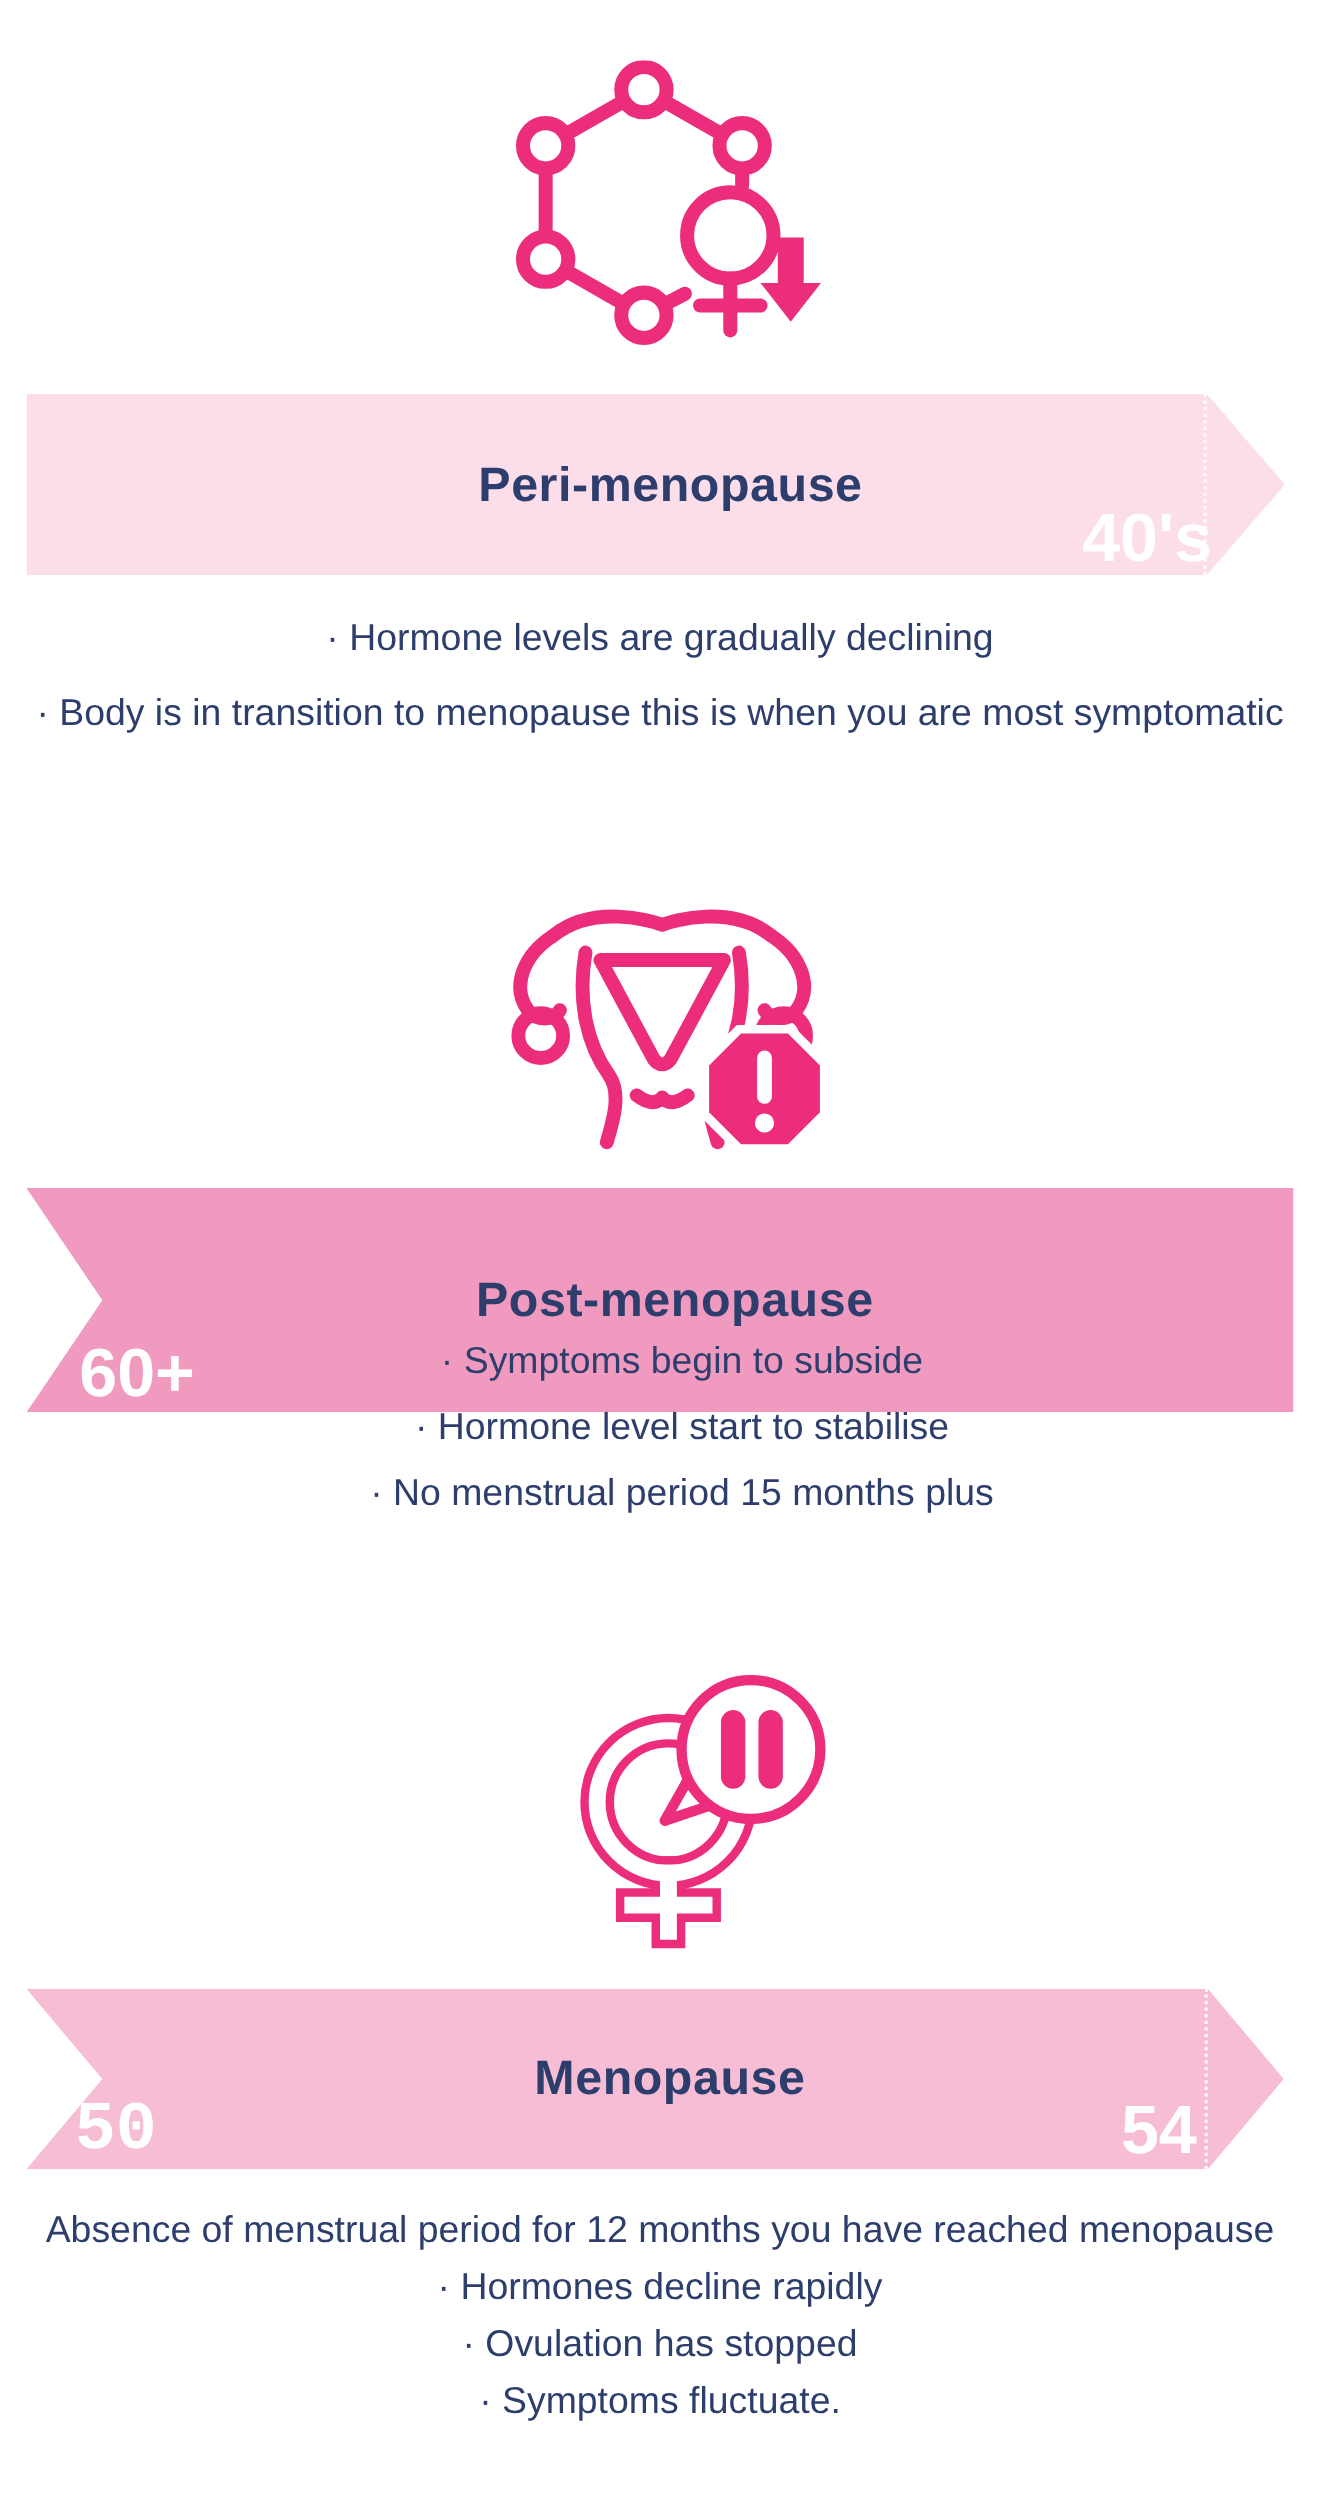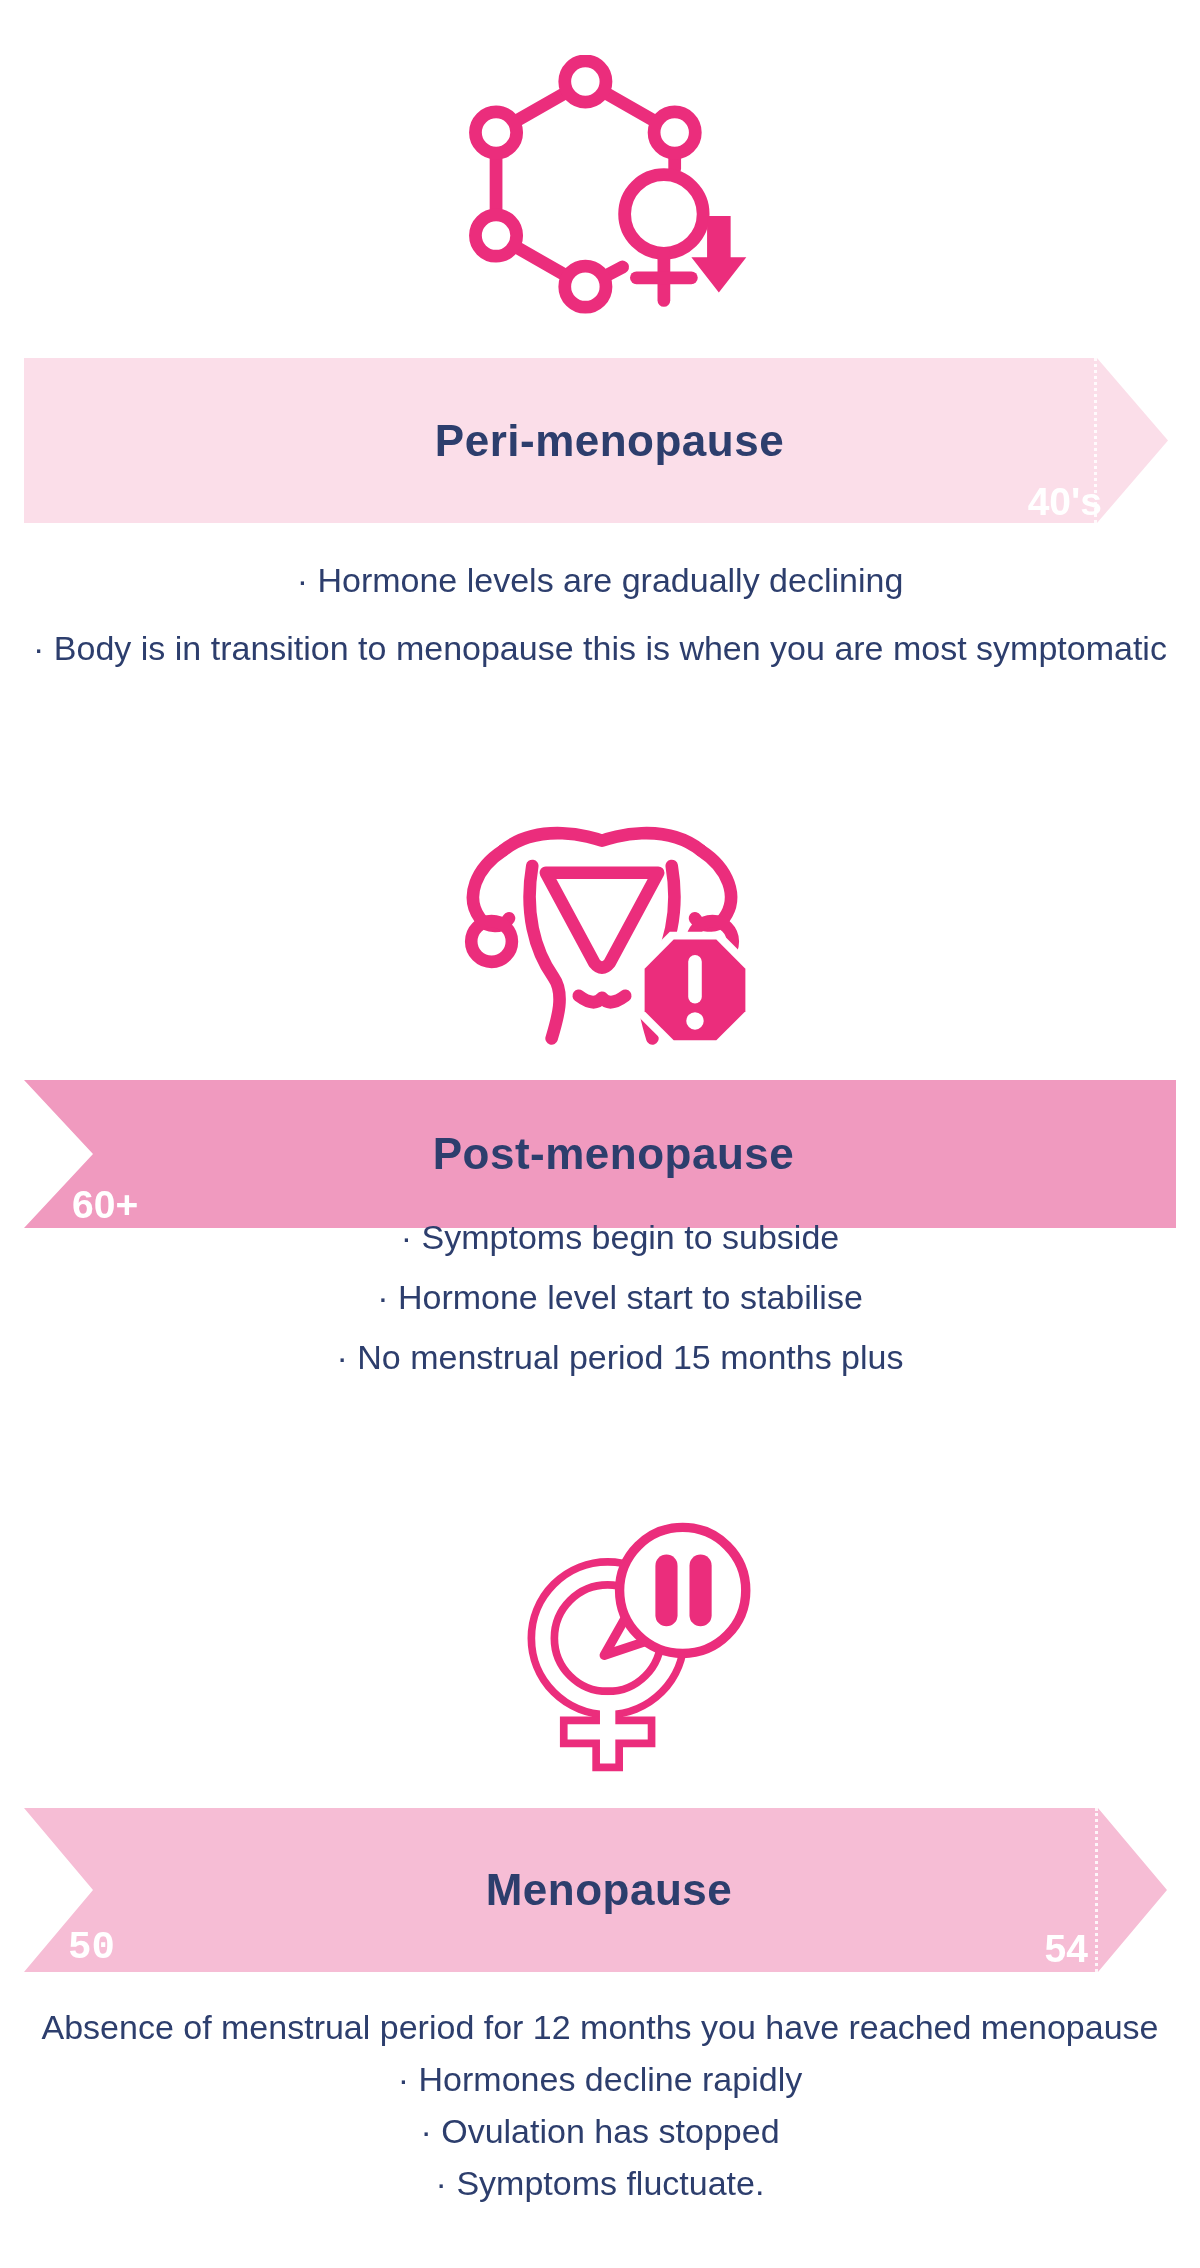--- a/index.html
+++ b/index.html
@@ -15,38 +15,38 @@
   .banner{
     position:absolute;
     display:flex;align-items:center;justify-content:center;
   }
   #banner-peri{
     left:24px;top:358px;width:1144px;height:165px;
     background:var(--banner-peri);
     clip-path:polygon(0 0,1073px 0,100% 50%,1073px 100%,0 100%);
   }
   #banner-post{
-    left:24px;top:1080px;width:1152px;height:148px;
+    left:24px;top:1080px;width:1152px;height:204px;
     background:var(--banner-post);
     clip-path:polygon(0 0,100% 0,100% 100%,0 100%,69px 50%);
   }
   #banner-meno{
     left:24px;top:1808px;width:1143px;height:164px;
     background:var(--banner-meno);
     clip-path:polygon(0 0,1074px 0,100% 50%,1074px 100%,0 100%,69px 50%);
   }
   .banner-title{
     font-size:44px;font-weight:700;color:var(--navy);
     letter-spacing:0.5px;
     margin-left:27px;
   }
   .age{
     position:absolute;
     color:var(--age-white);
-    font-size:39px;font-weight:700;line-height:1;
+    font-size:62px;font-weight:700;line-height:1;
   }
   #banner-peri .age{right:66px;bottom:2px;}
   #banner-post .age{left:48px;bottom:4px;}
   #banner-meno .age-left{left:44px;bottom:4px;font-family:Liberation Mono, monospace;}
   #banner-meno .age-right{right:79px;bottom:4px;}
   .dotted{
     position:absolute;top:0;bottom:0;width:0;
     border-left:3px dotted rgba(255,255,255,0.85);
   }
   #banner-peri .dotted{left:1070px;}

